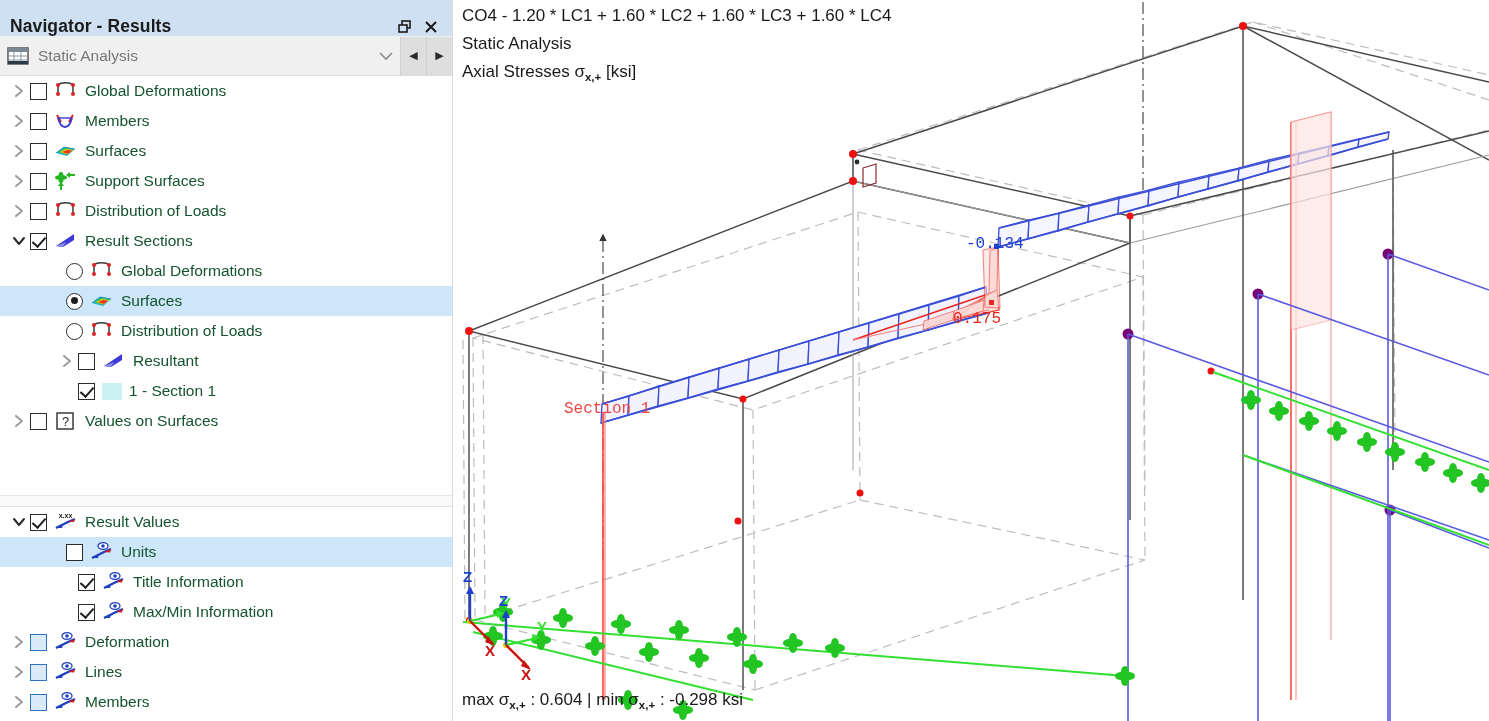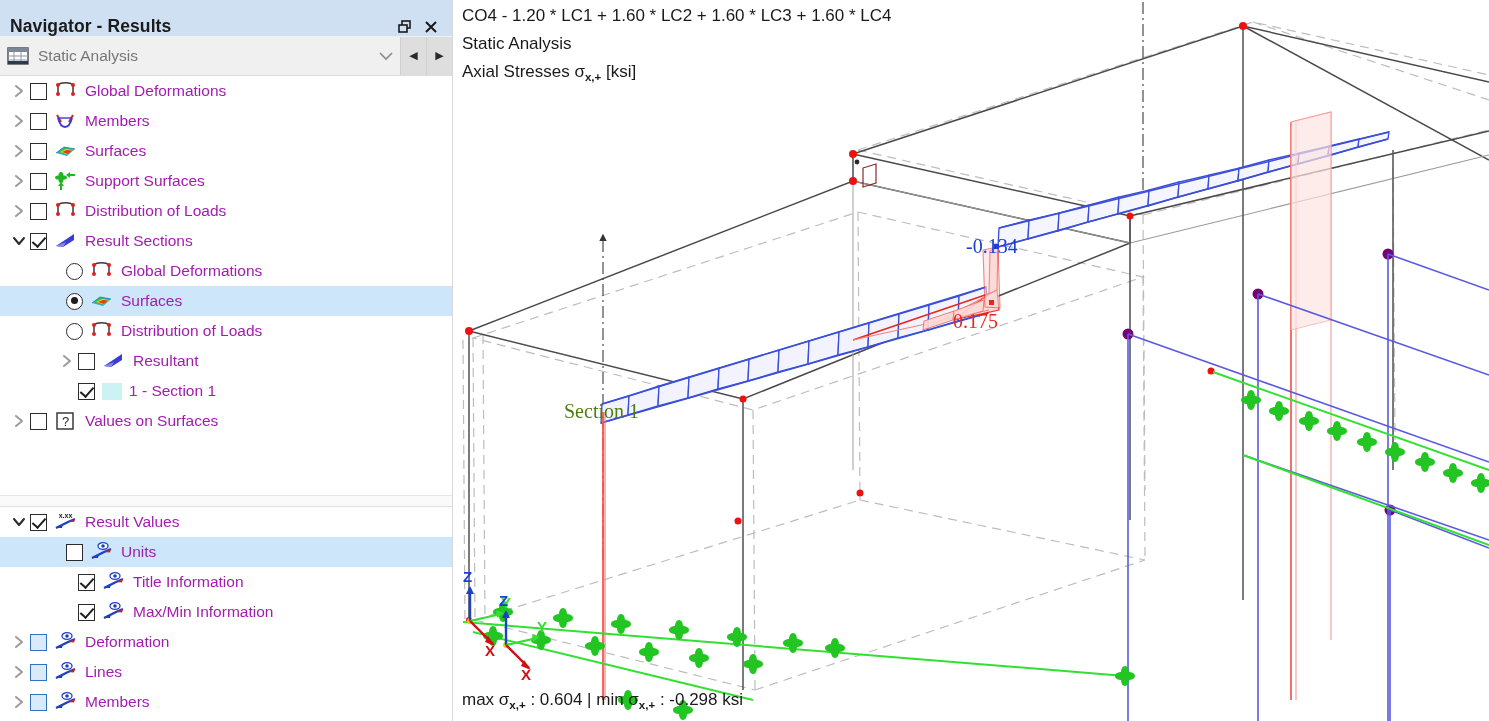--- a/index.html
+++ b/index.html
@@ -55,21 +55,21 @@
     border-top:1px solid #e6e6e6; border-bottom:1px solid #e0e0e0;
     cursor:row-resize;
   }
   .tree-pane.bottom{ flex:1 1 auto; }
 
   .row{
     height:30px; display:flex; align-items:center; position:relative;
     white-space:nowrap; cursor:default;
   }
   .row.sel{ background:#cde6fa; }
-  .row .lbl{ font-size:15.5px; color:#a21caf; line-height:1; }
+  .row .lbl{ font-size:15.5px; color:#14532d; line-height:1; }
 
   .exp{
     width:22px; height:30px; display:flex; align-items:center; justify-content:center;
     cursor:pointer; flex:0 0 22px;
   }
   .exp svg{ display:block; }
   .exp.blank{ cursor:default; }
 
   .cb{
     width:17px; height:17px; border:1.6px solid #2b2b2b; background:#fff;
@@ -107,26 +107,26 @@
   .vp-text{
     position:absolute; font-size:17px; color:#1a1a1a; white-space:nowrap;
     font-family:"Liberation Sans", sans-serif;
   }
   .hdr1{ left:9px; top:6px; }
   .hdr2{ left:9px; top:34px; }
   .hdr3{ left:9px; top:62px;text-align:center; }
   .footer{ left:9px; top:690px; }
   sub{ font-size:11.5px; font-weight:bold; }
   .lbl3d{
-    position:absolute; font-size:20px; white-space:nowrap;
-    font-family:Liberation Serif, serif;
+    position:absolute; font-size:16px; white-space:nowrap;
+    font-family:Liberation Mono, monospace;
   }
   .lbl-blue{ color:#1d3fd0; }
   .lbl-red{ color:#e8261c; }
-  .lbl-dark{ color:#4d7c0f; }
+  .lbl-dark{ color:#ef4444; }
 </style>
 </head>
 <body>
 
 <div id="app">
 
   <div class="sidebar">
 
     <div class="titlebar">
       <span class="title">Navigator - Results</span>

